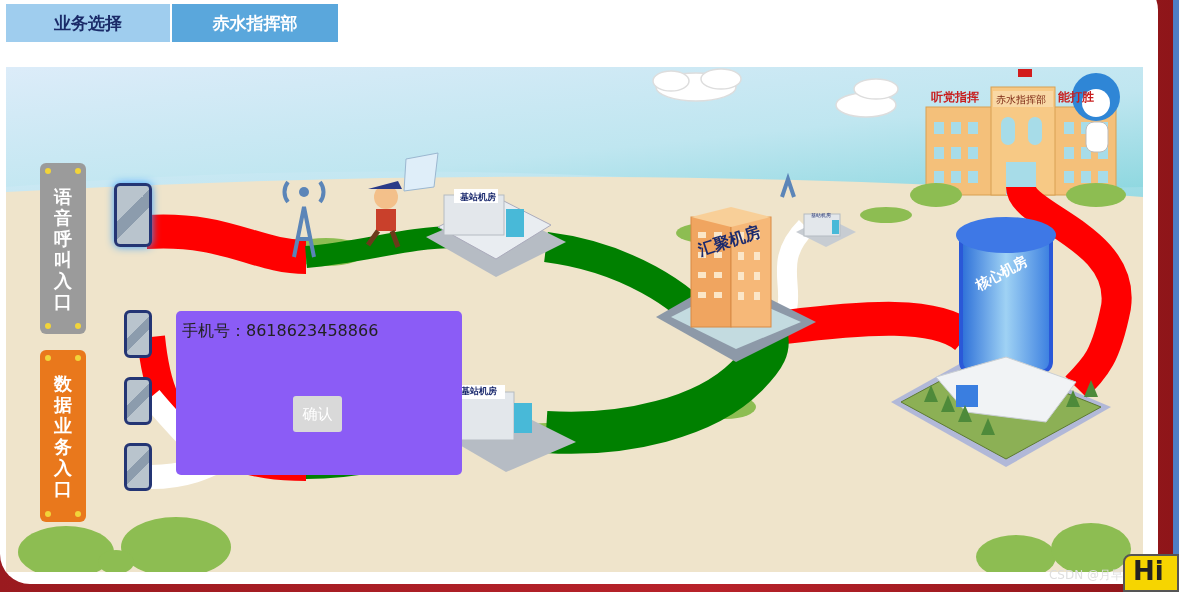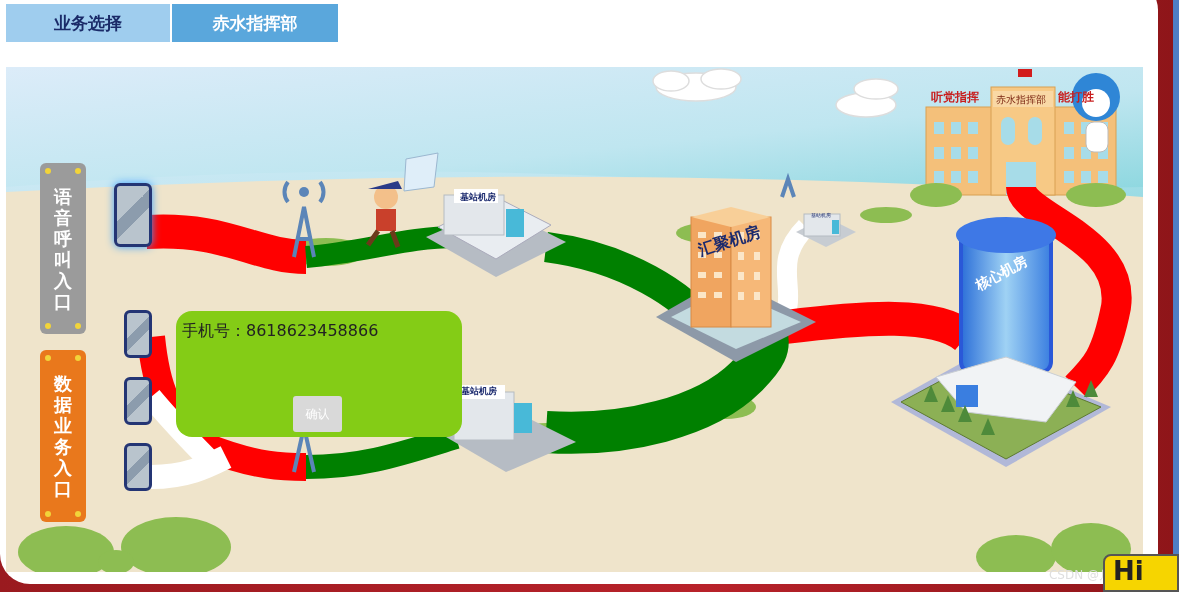--- a/index.html
+++ b/index.html
@@ -12,24 +12,24 @@
   .tab.t1{width:164px;background:#9fcdee;color:#1a2a68}
   .tab.t2{width:166px;background:#5aa7dc;color:#fff}
   .scene{position:absolute;left:6px;top:87px;width:1137px;height:505px;overflow:hidden;background:#efe4cb}
   .sky{position:absolute;left:0;top:0;width:100%;height:100%}
   .entry{position:absolute;width:46px;border-radius:6px;color:#fff;font-weight:bold;font-size:18px;display:flex;flex-direction:column;align-items:center;justify-content:center;line-height:21px;cursor:pointer}
   .entry .dot{position:absolute;width:6px;height:6px;border-radius:50%;background:#f2d43a}
   .entry.voice{left:34px;top:96px;height:171px;background:#9b9b9b}
   .entry.data{left:34px;top:283px;height:172px;background:#e9781c}
   .phone{position:absolute;width:28px;height:48px;border:3px solid #243574;border-radius:6px;background:linear-gradient(135deg,#b9c4cd 0%,#b9c4cd 40%,#8c9cad 40%,#8c9cad 60%,#b9c4cd 60%);cursor:pointer}
   .phone.big{width:38px;height:64px;box-shadow:0 0 8px #3aa0ff}
-  .dialog{position:absolute;left:170px;top:244px;width:286px;height:126px;background:#84cc16;border-radius:16px;padding:7px 6px;color:#222;font-size:16px;line-height:25px}
-  .dialog .btn{position:absolute;left:117px;top:85px;width:49px;height:36px;background:#d9d9d9;border-radius:3px;color:#fff;font-size:12px;display:flex;align-items:center;justify-content:center;cursor:pointer}
+  .dialog{position:absolute;left:170px;top:244px;width:286px;height:164px;background:#8b5cf6;border-radius:5px;padding:7px 6px;color:#222;font-size:16px;line-height:25px}
+  .dialog .btn{position:absolute;left:117px;top:85px;width:49px;height:36px;background:#d9d9d9;border-radius:3px;color:#fff;font-size:15px;display:flex;align-items:center;justify-content:center;cursor:pointer}
   .watermark{position:absolute;right:44px;bottom:8px;color:#ddd;font-size:12px;opacity:.95}
-  .hi{position:absolute;right:0;bottom:0;width:76px;height:38px;background:#f6d500;border:2px solid #555;border-radius:8px 0 0 0;font-weight:bold;font-size:26px;color:#222;padding-left:8px}
+  .hi{position:absolute;right:0;bottom:0;width:56px;height:38px;background:#f6d500;border:2px solid #555;border-radius:8px 0 0 0;font-weight:bold;font-size:26px;color:#222;padding-left:8px}
 </style>
 </head>
 <body>
 
 <div class="frame"></div>
 <div class="rstrip"></div>
 
 <div class="card">
   <div class="tabs">
     <div class="tab t1">业务选择</div>

